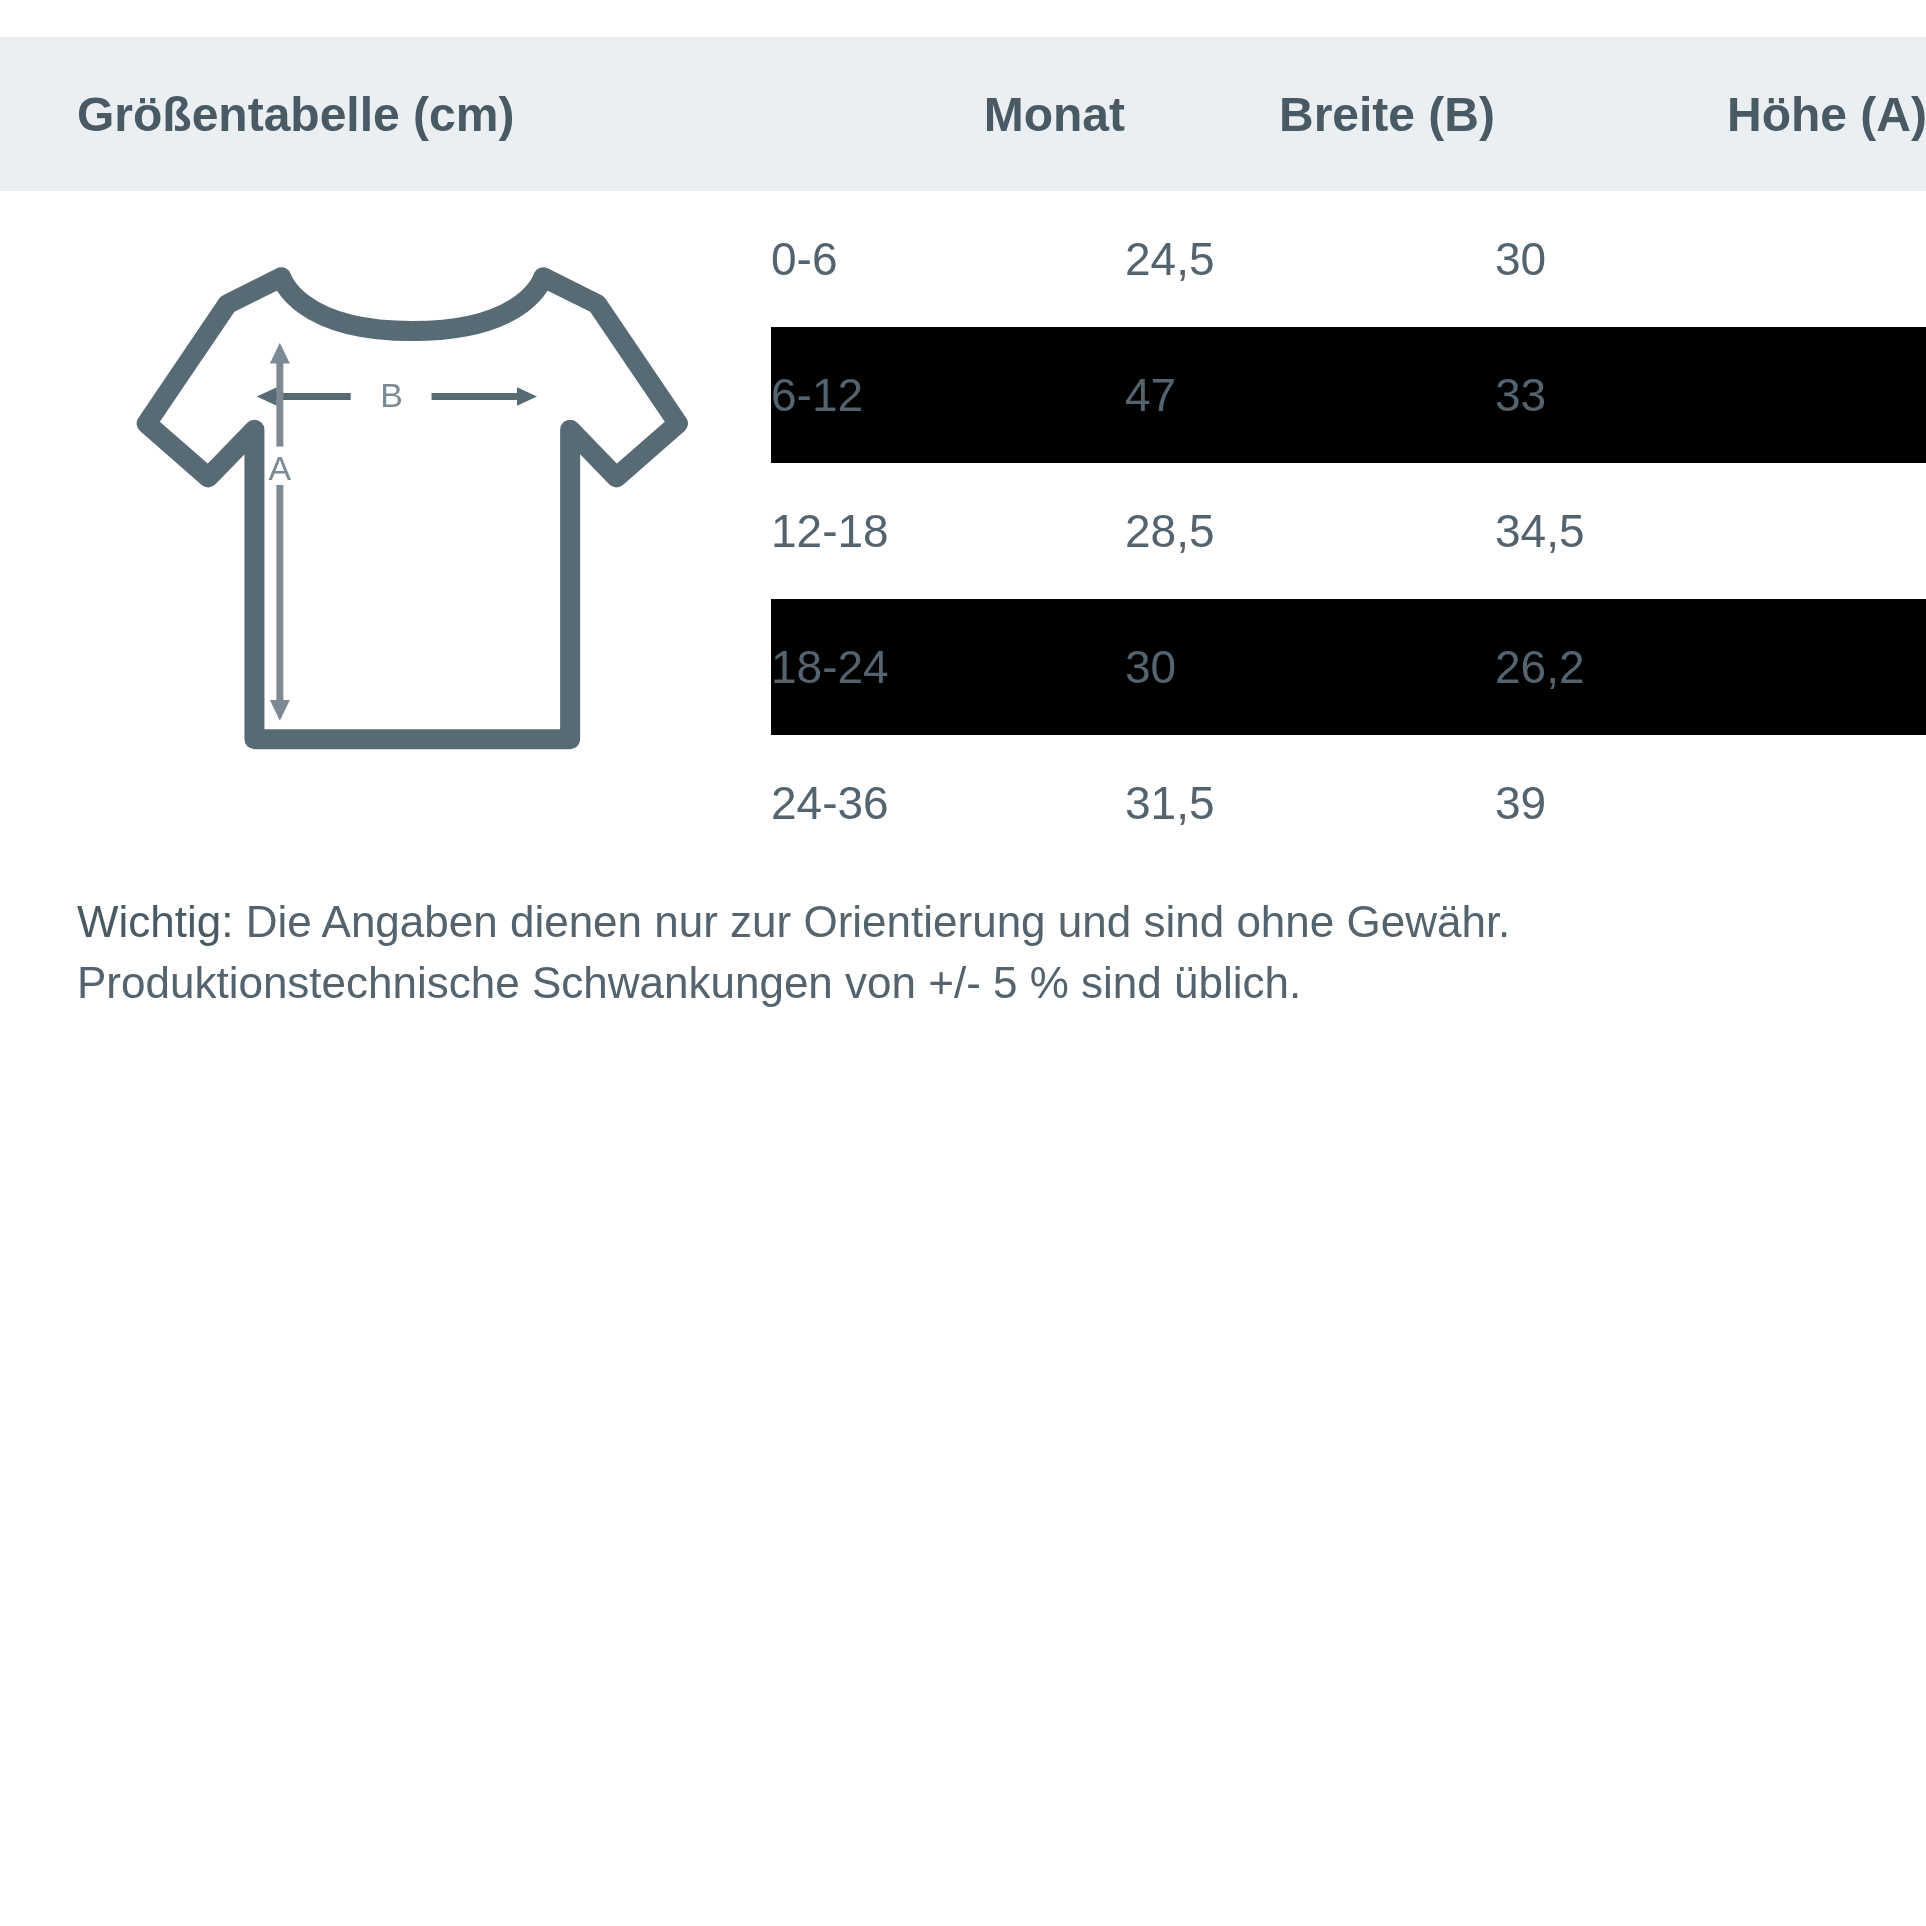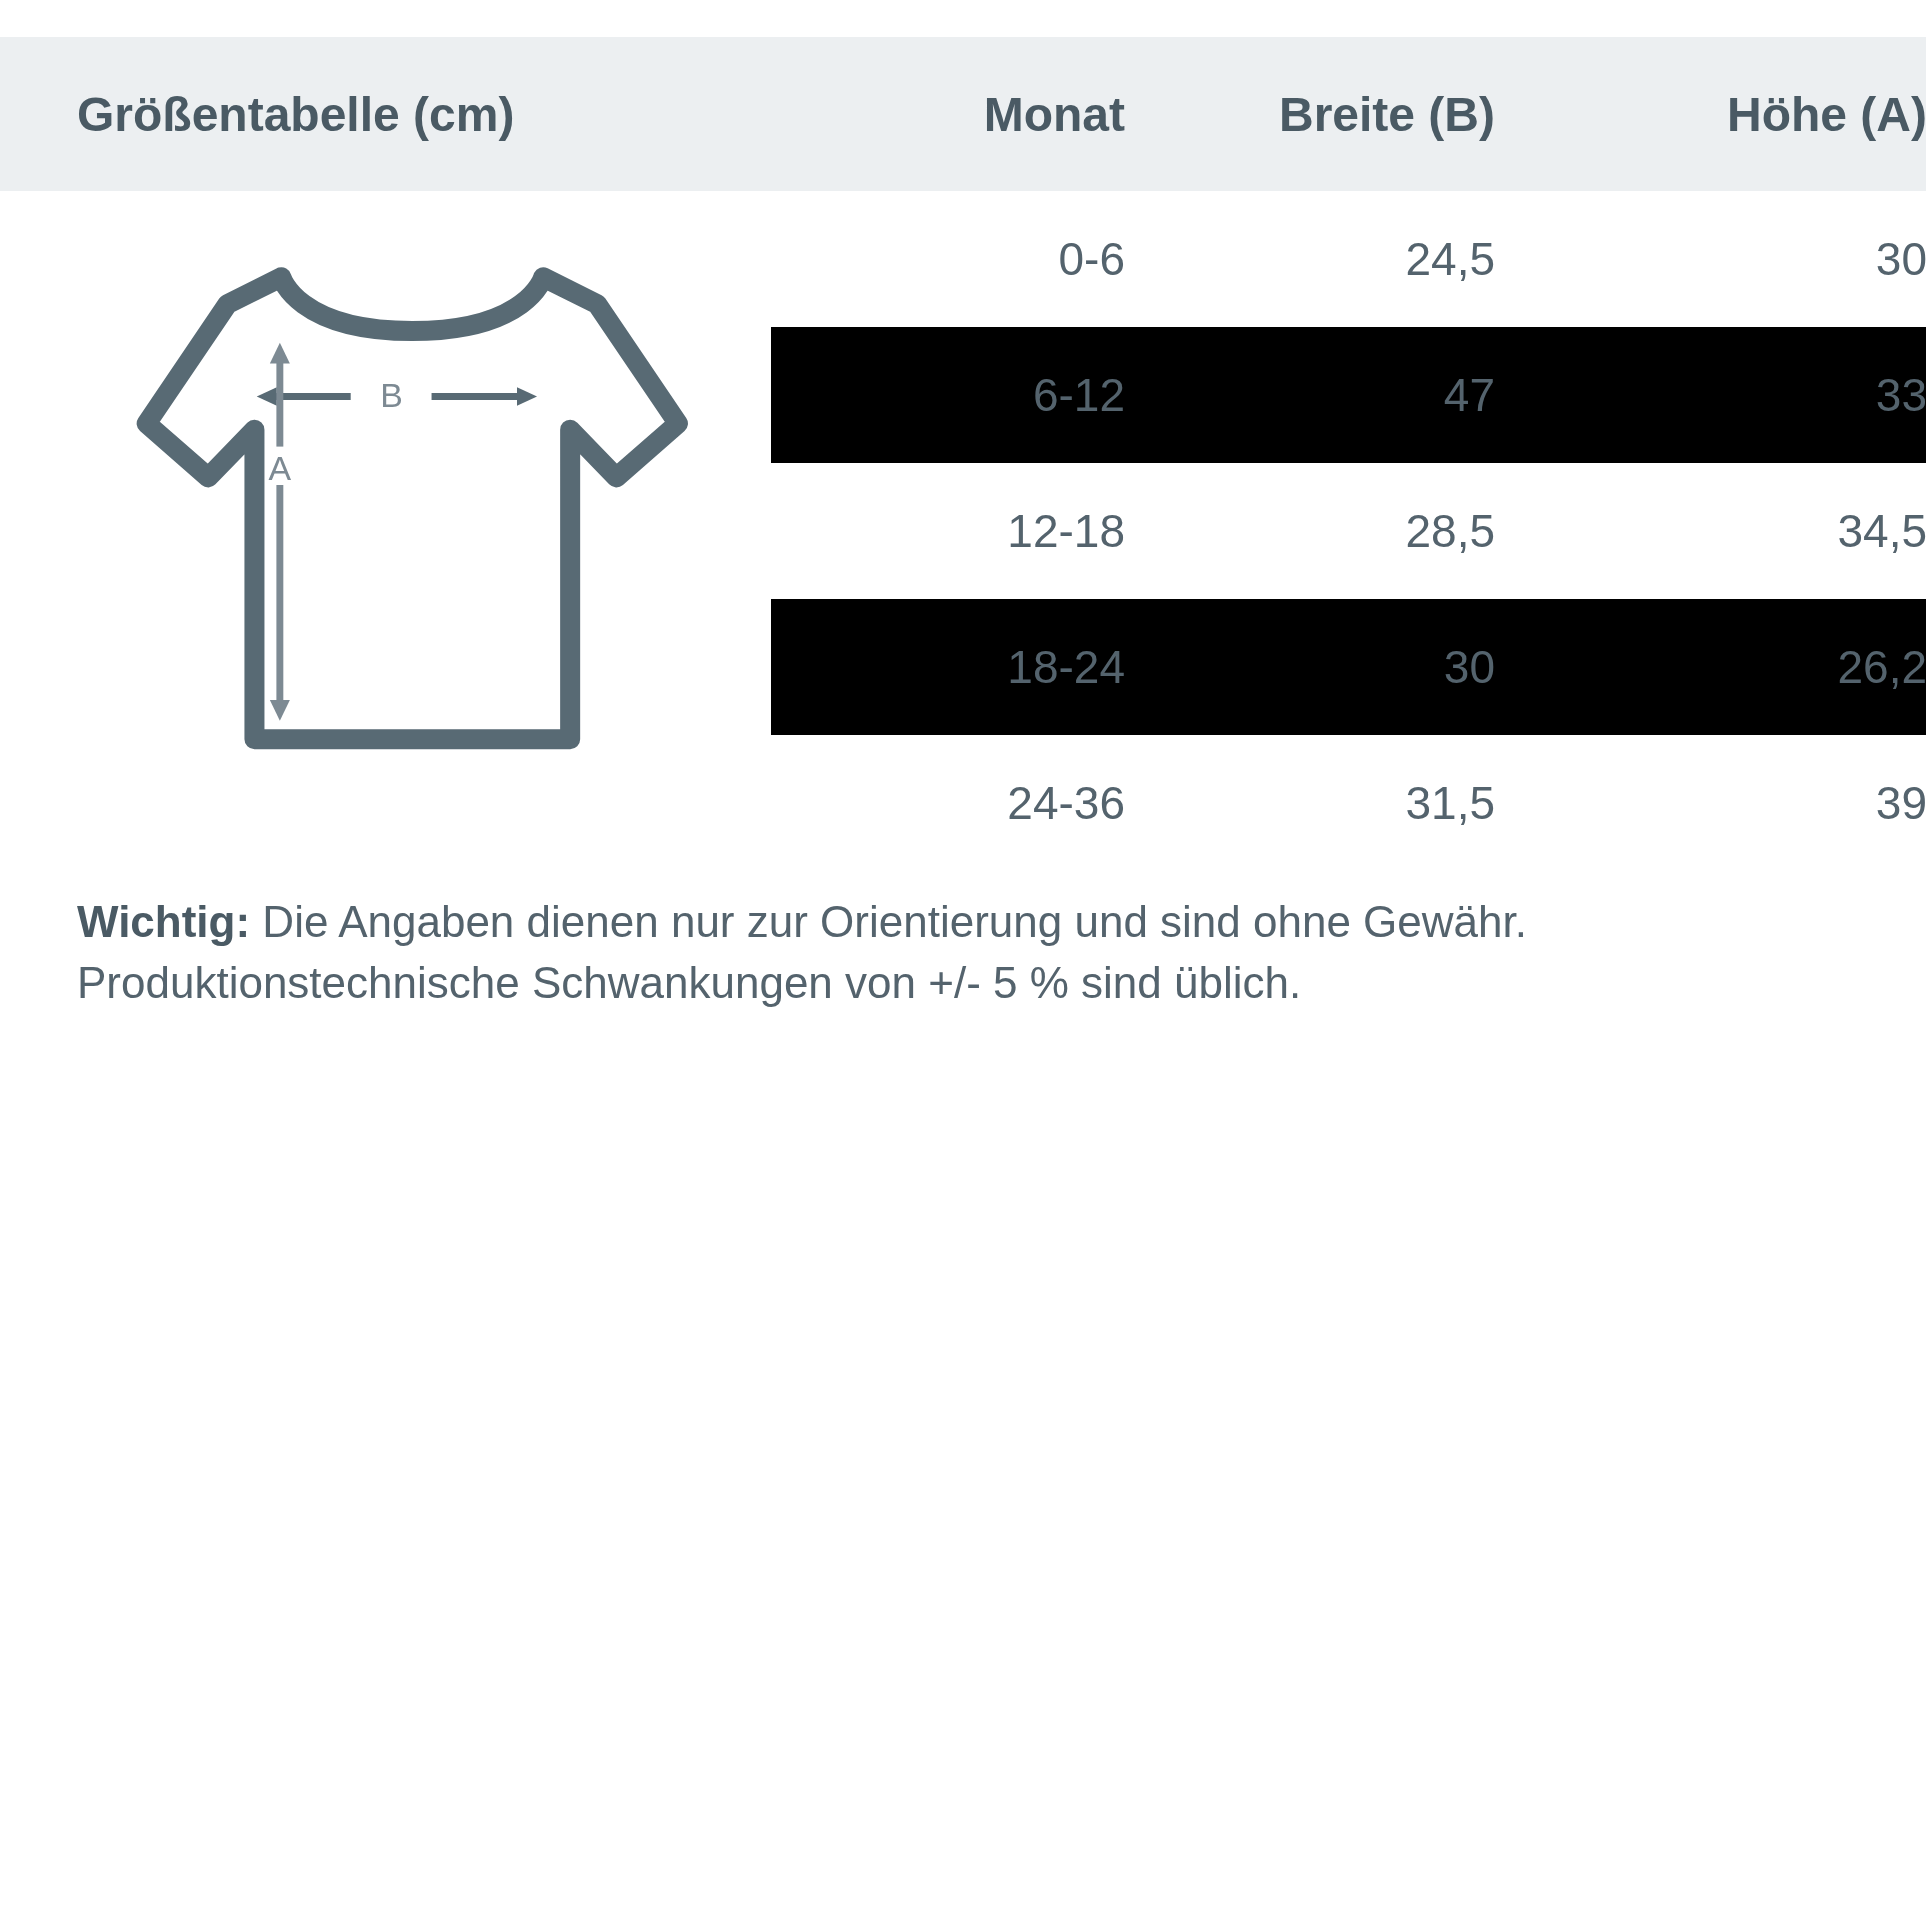--- a/index.html
+++ b/index.html
@@ -53,21 +53,21 @@
   .size-table thead th.num-head {
     text-align: right;
   }
 
   .size-table tbody td {
     height: 136px;
     padding: 0;
     font-size: 46px;
     font-weight: normal;
     color: #54636d;
-    text-align: right;
+    text-align: left;
     vertical-align: middle;
     background: #ffffff;
   }
   .size-table tbody tr.alt td {
     background: #000000;
   }
   .size-table tbody td.shirt-cell {
     background: #ffffff !important;
     text-align: left;
   }
@@ -91,21 +91,21 @@
     position: absolute;
     left: 77px;
     top: 848px;
     width: 1795px;
     font-size: 44px;
     line-height: 1.38;
     color: #54636d;
   }
   .note b {
     color: #4a5a64;
-    font-weight: bold;
+    font-weight: normal;
   }
 </style>
 </head>
 <body>
 
 <div class="sheet">
 
   <table class="size-table">
     <colgroup>
       <col class="c-label">

